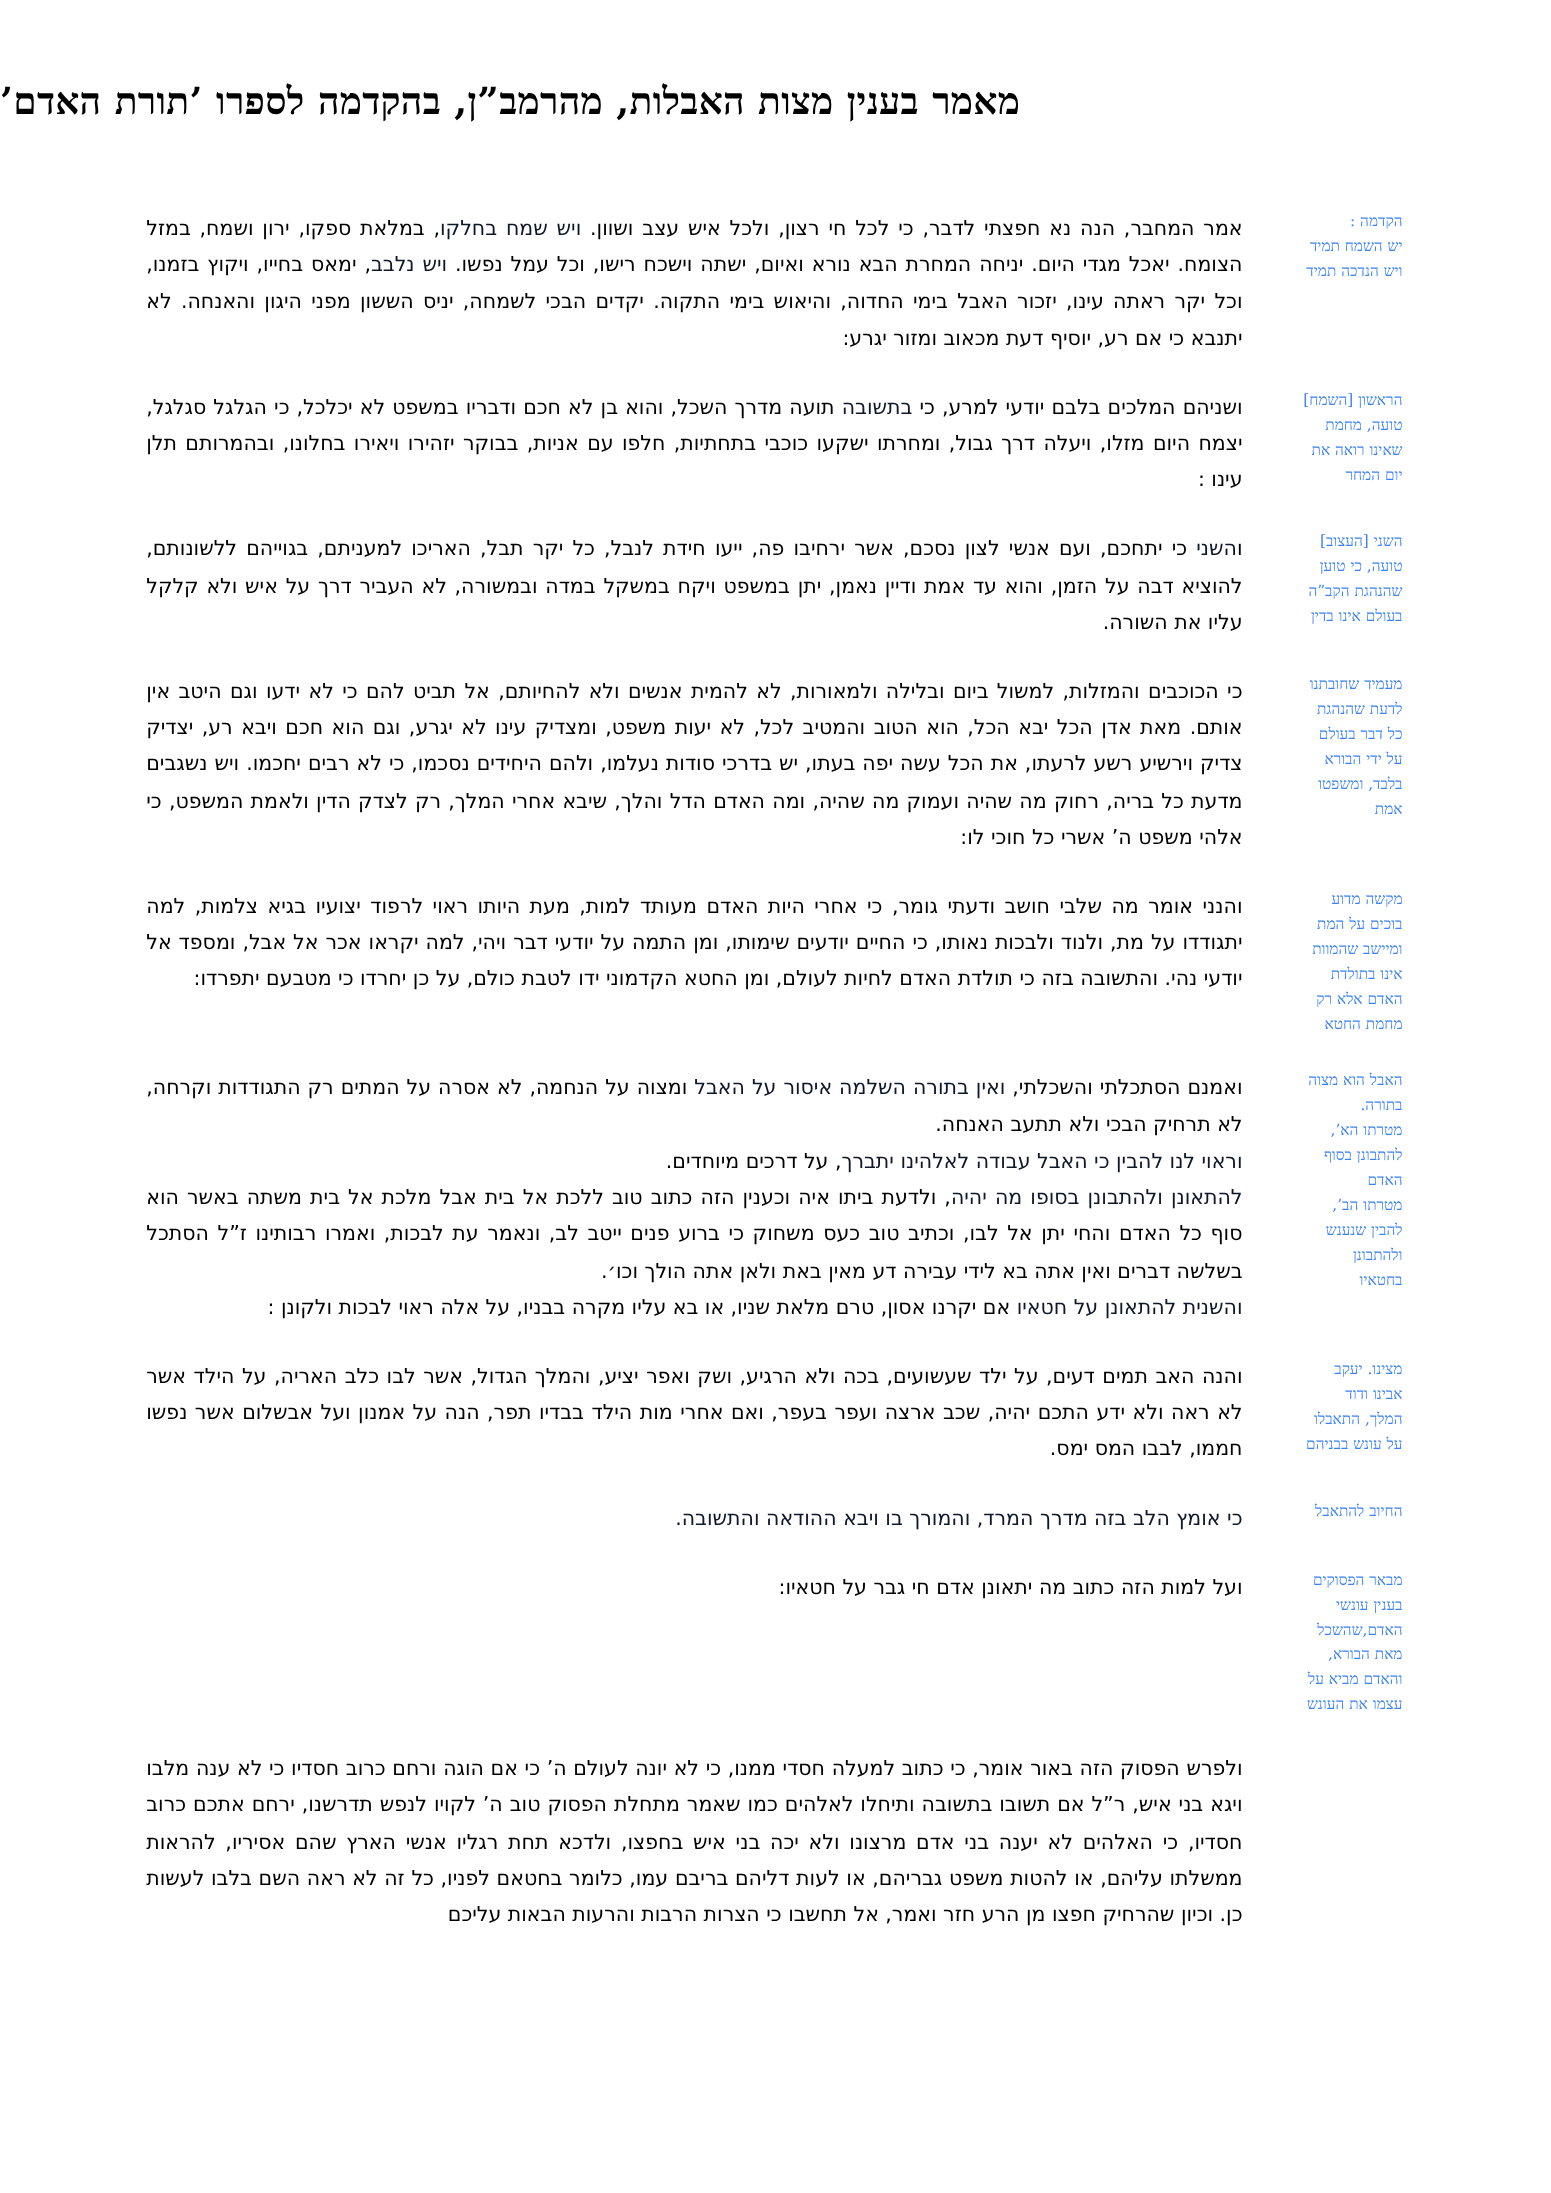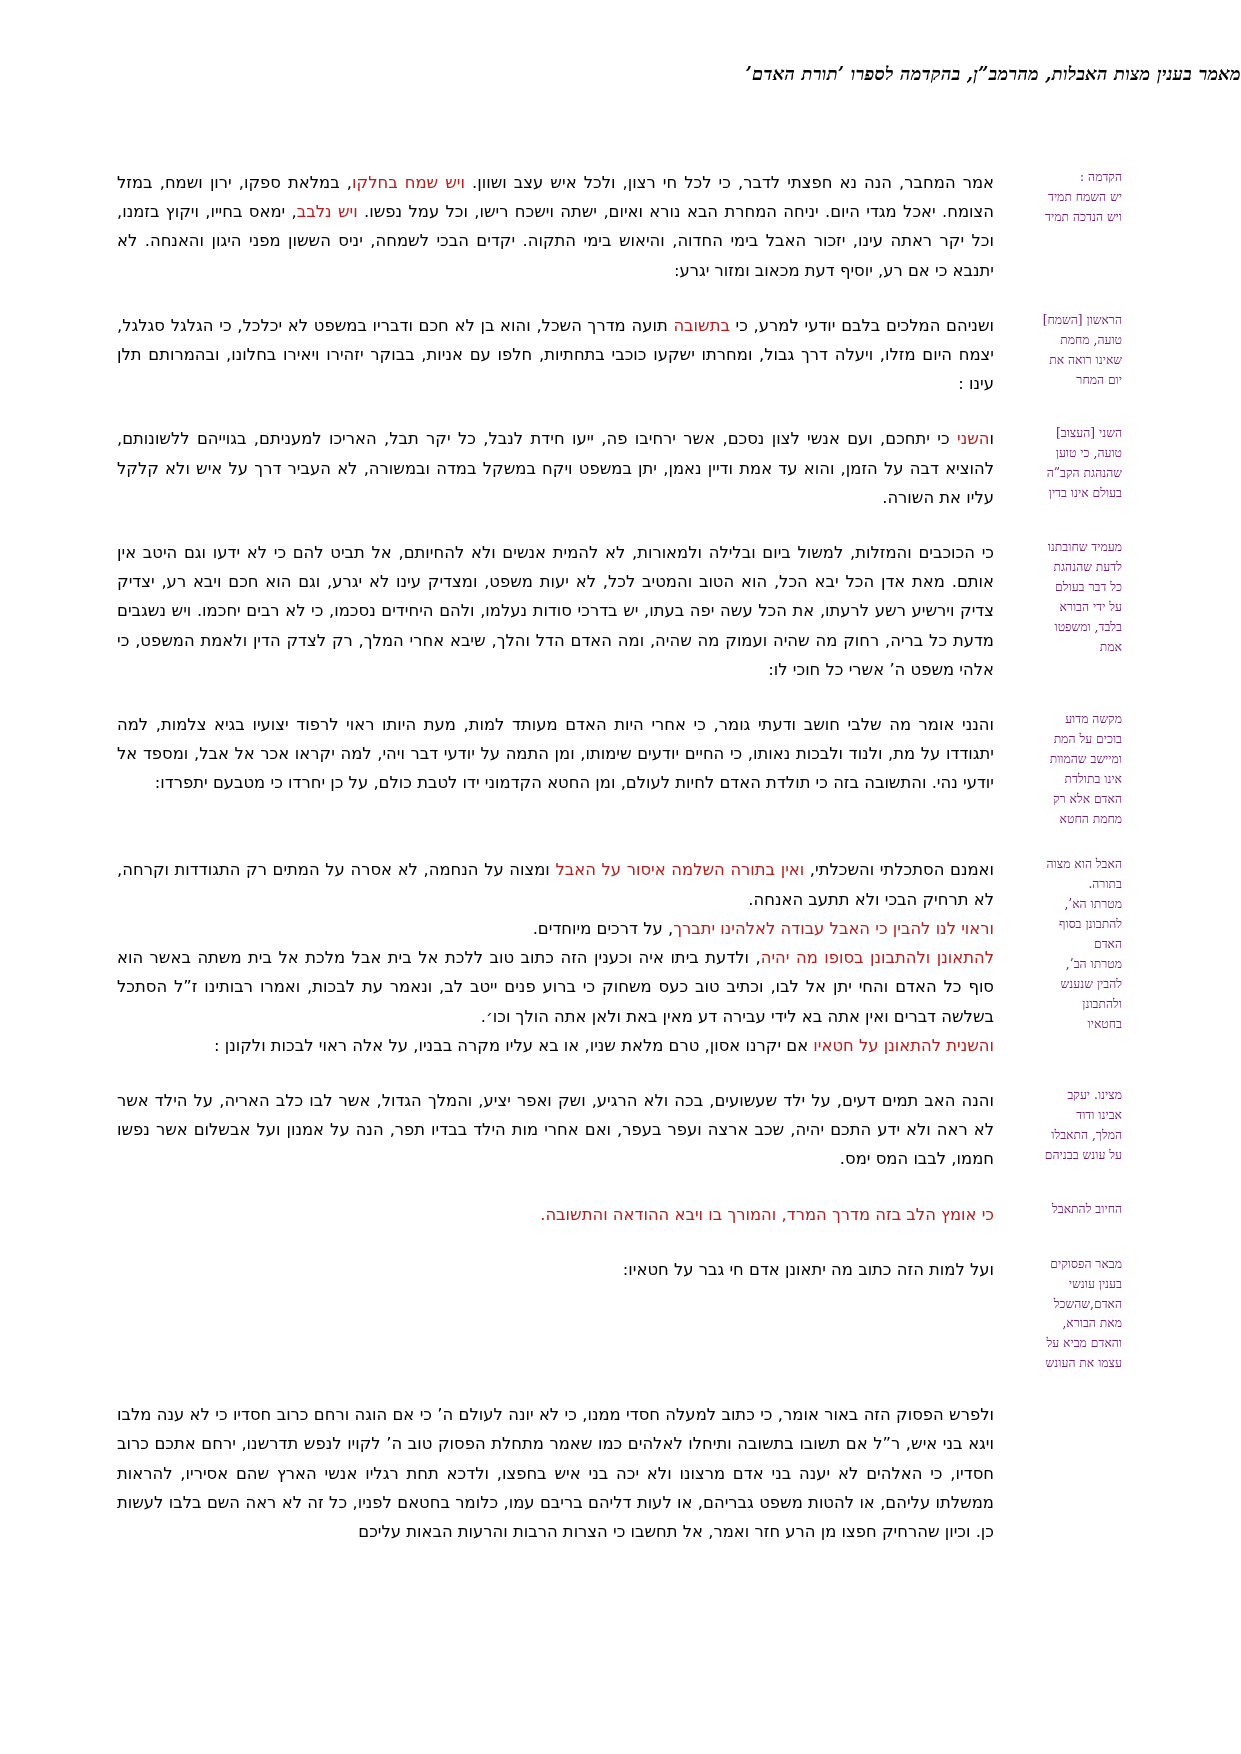--- a/index.html
+++ b/index.html
@@ -19,28 +19,27 @@
     overflow: hidden;
     font-family: "DejaVu Sans", "Liberation Sans", sans-serif;
     color: #000000;
   }
 
   .doc-title {
     position: absolute;
     top: 62px;
     right: 0;
     left: 0;
-    text-align: right;
+    text-align: left;
     font-family: "DejaVu Serif", "Liberation Serif", serif;
     font-weight: bold;
-    font-size: 18px;
+    font-size: 30px;
     line-height: 1.3;
     direction: rtl;
     letter-spacing: 0.2px;
-    font-style: italic;
   }
 
   .content {
     position: absolute;
     top: 168px;
     right: 115px;
     left: 115px;
     direction: rtl;
   }
 
@@ -55,38 +54,38 @@
     flex: 0 0 132px;
     width: 132px;
     box-sizing: border-box;
     padding-right: 4px;
     padding-left: 10px;
     font-family: "DejaVu Serif", "Liberation Serif", serif;
     font-size: 12.3px;
     line-height: 1.62;
     direction: rtl;
     text-align: right;
-    color: #701a75;
+    color: #3b82f6;
   }
 
   .body {
     flex: 1 1 auto;
     min-width: 0;
     font-family: "DejaVu Sans", "Liberation Sans", sans-serif;
     font-size: 16.4px;
     line-height: 1.78;
     direction: rtl;
     text-align: justify;
     text-justify: inter-word;
     color: #000000;
     padding-left: 2px;
   }
 
   .red {
-    color: #b91c1c;
+    color: #0f172a;
   }
 </style>
 </head>
 <body>
 
 <div class="page">
 
   <div class="doc-title">מאמר בענין מצות האבלות, מהרמב”ן, בהקדמה לספרו ’תורת האדם’</div>
 
   <div class="content">

